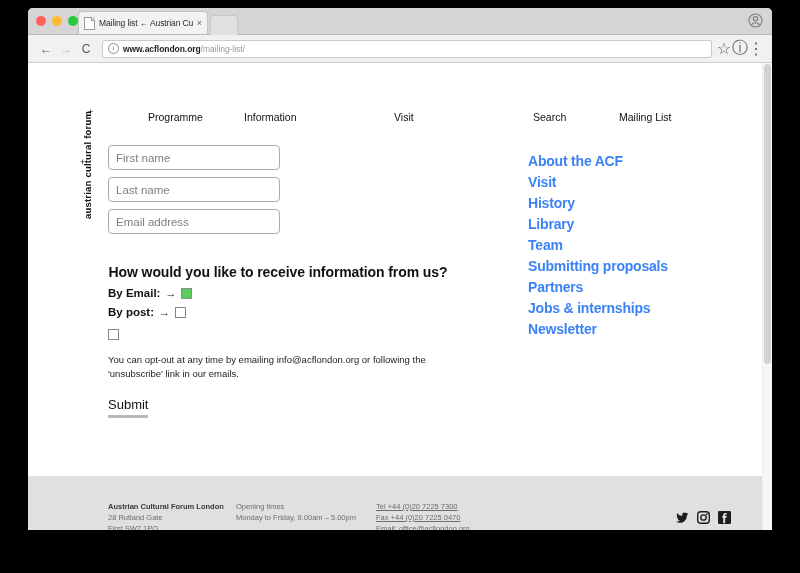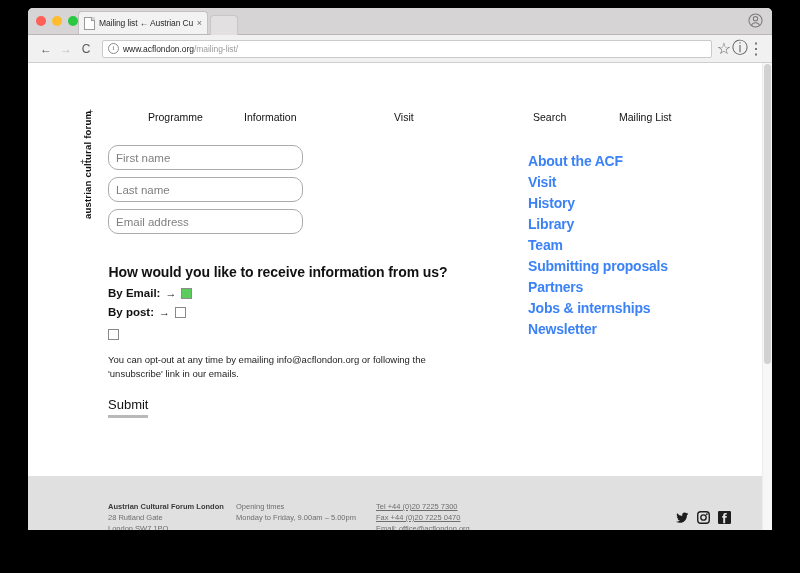--- a/index.html
+++ b/index.html
@@ -170,21 +170,21 @@
     font-size: 7px;
     line-height: 9px;
     text-align: center;
     font-family: "Liberation Serif", serif;
   }
   .url-text {
     font-size: 8.5px;
     white-space: nowrap;
     letter-spacing: -0.05px;
   }
-  .url-domain { color: #1f1f1f; font-weight: normal; }
+  .url-domain { color: #1f1f1f; font-weight: bold; }
   .url-path   { color: #9b9b9b; }
 
   .tb-icon {
     flex: 0 0 auto;
     width: 16px;
     height: 18px;
     display: flex;
     align-items: center;
     justify-content: center;
     color: #5e5e5e;
@@ -278,32 +278,32 @@
 
   
   .form-col {
     position: absolute;
     left: 80px;
     top: 82px;
     width: 340px;
   }
   .field {
     display: block;
-    width: 195px;
+    width: 172px;
     height: 25px;
     box-sizing: border-box;
     border: 1px solid #aaaaaa;
     background: #ffffff;
     margin-bottom: 7px;
     padding: 0 7px;
     font-family: "Liberation Sans", sans-serif;
     font-size: 11.5px;
     color: #222222;
     outline: none;
-    border-radius: 10px;
+    border-radius: 4px;
   }
   .field::placeholder { color: #7f7f7f; }
 
   .question {
     margin-top: 30px;
     font-size: 14px;
     font-weight: bold;
     color: #111111;
     letter-spacing: -0.1px;
     text-align: center;
@@ -518,21 +518,21 @@
           <a>Submitting proposals</a>
           <a>Partners</a>
           <a>Jobs &amp; internships</a>
           <a>Newsletter</a>
         </div>
 
         <div class="footer">
           <div class="footer-col fc-address">
             <div class="strong">Austrian Cultural Forum London</div>
             <div>28 Rutland Gate</div>
-            <div>London SW7 1PQ</div>
+            <div>First SW7 1PQ</div>
 
           </div>
 
           <div class="footer-col fc-hours">
             <div>Opening times</div>
             <div>Monday to Friday, 9.00am – 5.00pm</div>
           </div>
 
           <div class="footer-col fc-contact">
             <div>Tel +44 (0)20 7225 7300</div>

